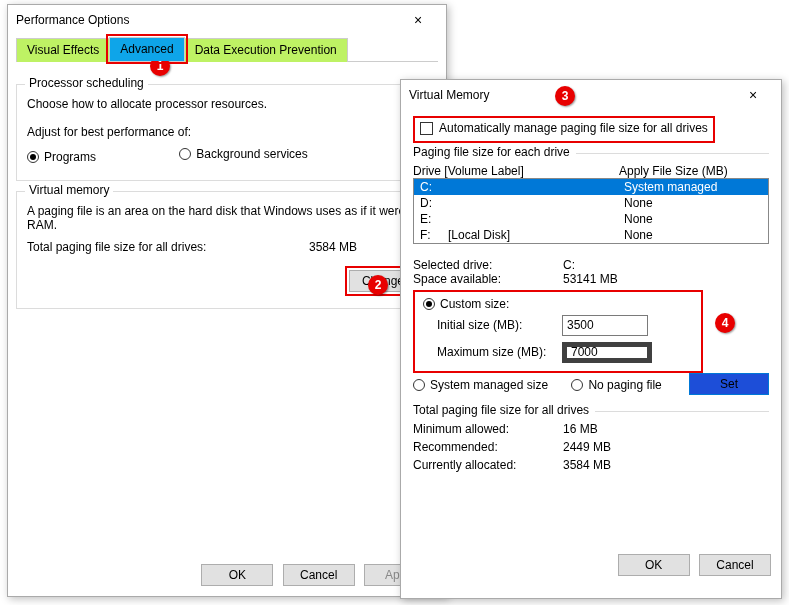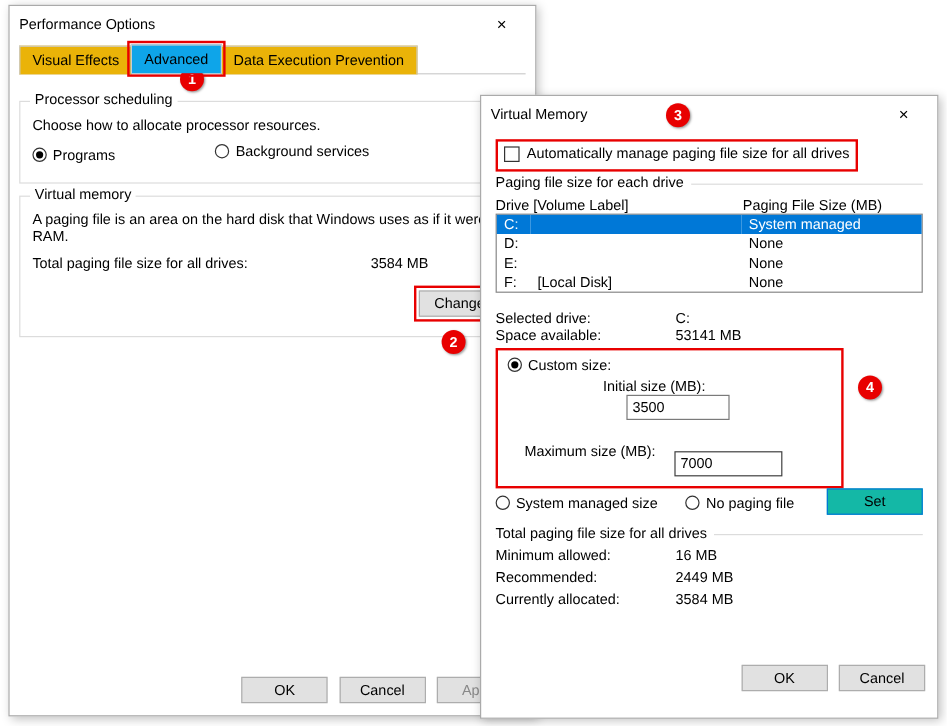--- a/index.html
+++ b/index.html
@@ -3,65 +3,66 @@
 <meta charset="utf-8">
 <style>
   * { box-sizing: border-box; font-family: "Segoe UI", Tahoma, sans-serif; font-size: 12px; }
   body { margin: 0; background: #fff; width: 789px; height: 605px; position: relative; color: #000; }
   .dialog { position: absolute; background: #fff; border: 1px solid #aaa; box-shadow: 2px 2px 8px rgba(0,0,0,0.25); }
   .titlebar { display: flex; align-items: center; height: 30px; padding: 0 8px; }
   .titlebar .title { flex: 1; }
   .close-x { width: 40px; text-align: center; font-size: 14px; font-family: Arial, sans-serif; cursor: default; }
   .tabs { display: flex; border-bottom: 1px solid #ccc; margin: 0 8px; }
   .tab { padding: 4px 10px 5px; border: 1px solid #ccc; border-bottom: none; background: #fff; margin-right: -1px; margin-top: 2px; position: relative; }
-  .tab.inactive { background: #eab308; top: 1px; }
+  .tab.inactive { background: #bef264; top: 1px; }
   .tab.active { background: #0ea5e9; z-index: 1; }
   .groupbox { border: 1px solid #dcdcdc; margin: 10px 8px; padding: 8px 10px 12px; position: relative; }
   .groupbox .legend { position: absolute; top: -9px; left: 8px; background: #fff; padding: 0 4px; }
   .row { margin: 4px 0; }
   .radio { display: inline-flex; align-items: center; margin-right: 20px; }
   .radio .dot { width: 12px; height: 12px; border: 1px solid #333; border-radius: 50%; margin-right: 5px; display: inline-flex; align-items: center; justify-content: center; }
   .radio.checked .dot::after { content: ""; width: 6px; height: 6px; background: #000; border-radius: 50%; }
   .checkbox { display: inline-flex; align-items: center; justify-content: flex-end; }
   .checkbox .box { width: 13px; height: 13px; border: 1px solid #333; margin-right: 6px; }
   .btn { display: inline-block; min-width: 72px; padding: 3px 12px; text-align: center; border: 1px solid #adadad; background: #e1e1e1; }
   .btn-row { text-align: right; padding: 8px 10px 10px; }
   .btn-row .btn { margin-left: 6px; }
   input.text { border: 1px solid #7a7a7a; padding: 2px 4px; height: 21px; }
-  input.text.focus { border: 1px solid #404040; outline: none; margin-top: 20px; }
+  input.text.focus { border: 5px solid #404040; outline: none; }
   .drivelist { border: 1px solid #888; padding: 0; }
   .drivelist table { width: 100%; border-collapse: collapse; }
   .drivelist td { padding: 1px 6px; }
   .drivelist tr.sel td { background: #0078d7; color: #fff; }
   .kv { display: flex; }
   .kv .k { width: 150px; }
   .highlight-red { outline: 2px solid #e80000; outline-offset: -1px; }
   .box-red { border: 2px solid #e80000; }
   .badge { position: absolute; width: 20px; height: 20px; background: #e80000; color: #fff; border-radius: 50%; display: flex; align-items: center; justify-content: center; font-weight: bold; box-shadow: 1px 1px 2px rgba(0,0,0,0.4); }
-  .set-btn { border: 1px solid #0078d7; background: #14b8a6; min-width: 80px; padding: 3px 12px; text-align: center; }
+  .set-btn { border: 1px solid #0078d7; background: #1d4ed8; min-width: 80px; padding: 3px 12px; text-align: center; }
   .divider { border-top: 1px solid #dcdcdc; margin: 10px 0; position: relative; }
   .divider .lbl { position: absolute; top: -9px; left: 0; background: #fff; padding-right: 6px; }
 </style>
 </head>
 <body>
 
 <div class="dialog" style="left:7px; top:4px; width:440px; height:593px;">
   <div class="titlebar">
     <span class="title">Performance Options</span>
     <span class="close-x">×</span>
   </div>
   <div class="tabs">
     <div class="tab inactive">Visual Effects</div>
     <div class="tab active highlight-red" style="outline-offset:1px;">Advanced</div>
     <div class="tab inactive">Data Execution Prevention</div>
   </div>
 
   <div class="groupbox" style="margin-top:22px;">
     <span class="legend">Processor scheduling</span>
     <div class="row">Choose how to allocate processor resources.</div>
+    <div class="row" style="margin-top:14px;">Adjust for best performance of:</div>
     <div class="row" style="margin-top:8px;">
       <span class="radio checked">
           <span class="dot"></span>
           <span>Programs</span>
         </span>
       <span class="radio" style="margin-left:60px;">
           <span class="dot"></span>
           <span>Background services</span>
         </span>
     </div>
@@ -99,21 +100,21 @@
           <span>Automatically manage paging file size for all drives</span>
         </span>
     </div>
 
     <div class="divider" style="margin-top:10px;">
       <span class="lbl">Paging file size for each drive</span>
     </div>
 
     <div style="display:flex; margin-top:4px;">
       <span style="flex:1;">Drive  [Volume Label]</span>
-      <span style="width:150px;">Paging File Size (MB)</span>
+      <span style="width:150px;">Apply File Size (MB)</span>
     </div>
     <div class="drivelist">
       <table>
         <tbody>
             <tr class="sel">
               <td style="width:28px;">C:</td>
               <td></td>
               <td style="width:150px;">System managed</td>
             </tr>
         <tr>
@@ -144,21 +145,21 @@
           <span class="k">Space available:</span>
           <span>53141 MB</span>
         </div>
     </div>
 
     <div class="box-red" style="padding:4px 8px 8px; margin-top:4px; width:290px;">
       <div class="radio checked">
           <span class="dot"></span>
           <span>Custom size:</span>
         </div>
-      <div style="display:flex; align-items:center; margin:4px 0 0 14px;flex-direction:column;">
+      <div style="display:flex; align-items:center; margin:4px 0 0 14px;">
         <span style="width:125px;">Initial size (MB):</span>
         <input class="text" style="width: 86px;" value="3500">
       </div>
       <div style="display:flex; align-items:center; margin:6px 0 0 14px;">
         <span style="width:125px;">Maximum size (MB):</span>
         <input class="text focus" style="width: 90px;" value="7000">
       </div>
     </div>
     
 

